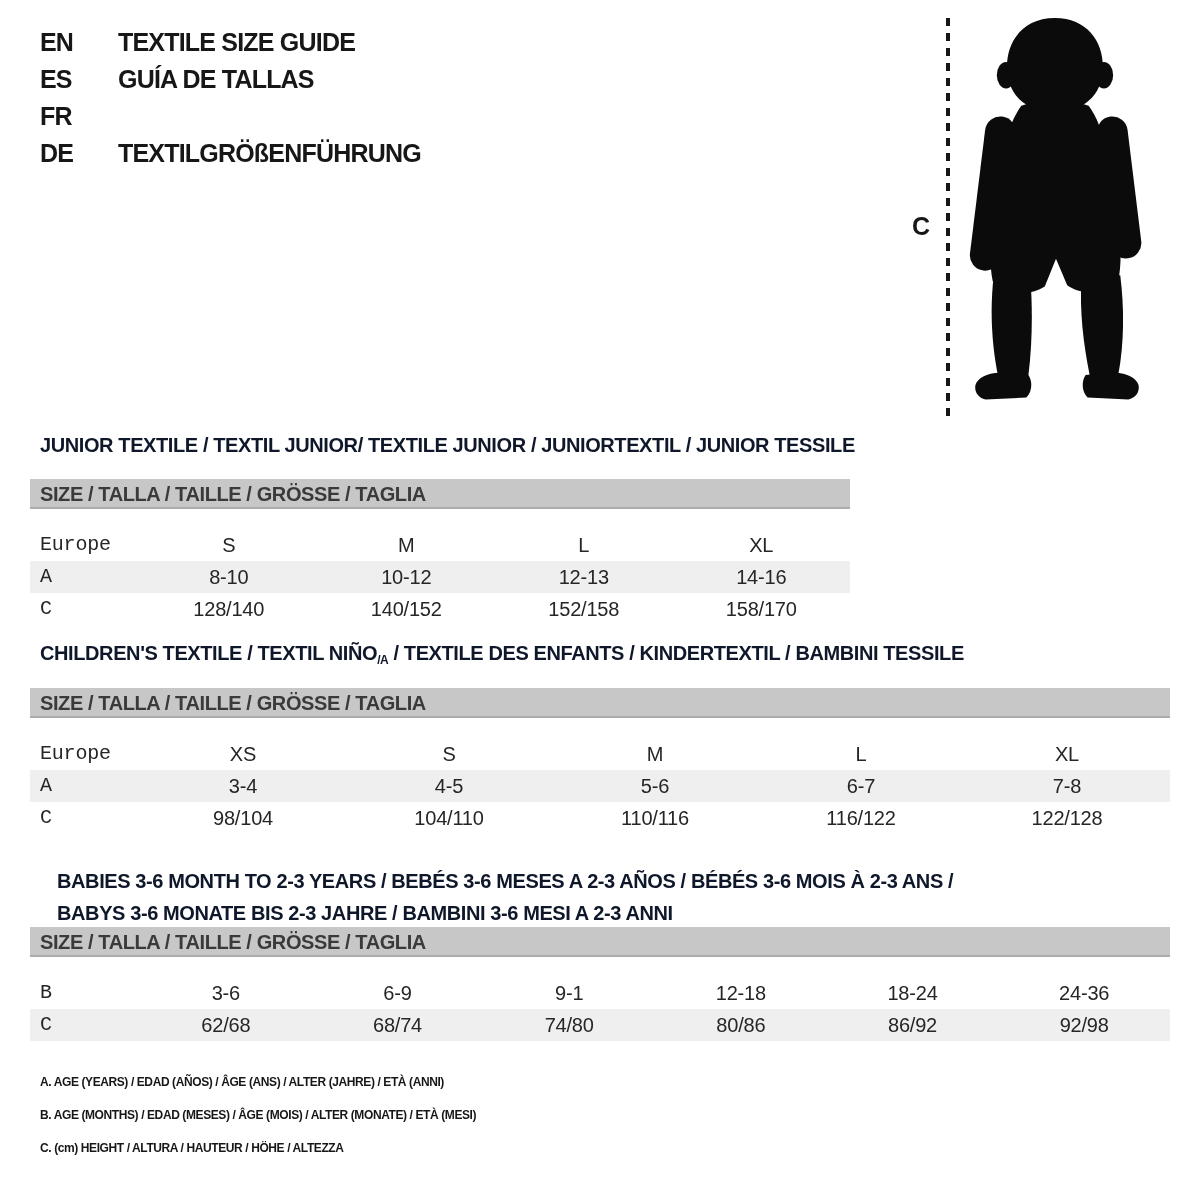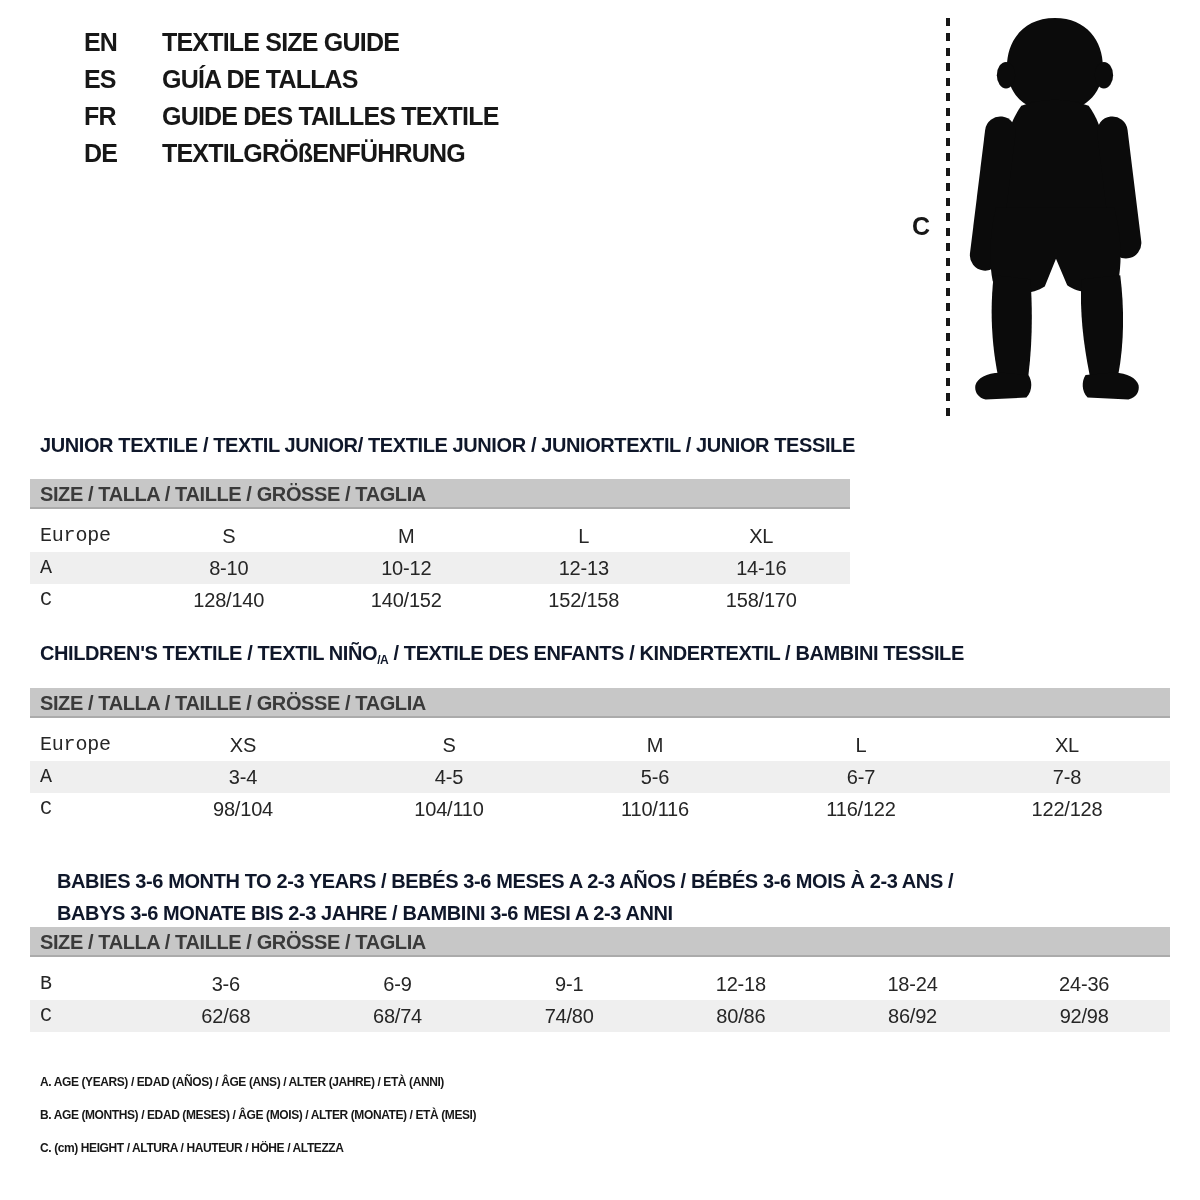--- a/index.html
+++ b/index.html
@@ -2,37 +2,37 @@
 <html><head>
 <meta charset="utf-8">
 <style>
   html,body{margin:0;padding:0;background:#fff;}
   .page{position:relative;width:1200px;height:1200px;background:#fff;overflow:hidden;
         font-family:"Liberation Sans",sans-serif;color:#1c1c1c;}
 
   
   .langs{position:absolute;left:40px;top:24px;}
   .lang-row{display:flex;font-size:25px;font-weight:700;line-height:37px;letter-spacing:-0.8px;color:#171717;}
-  .lang-code{width:78px;margin-left:44px;}
+  .lang-code{width:78px;}
 
   
   .dotted-line{position:absolute;left:946px;top:18px;width:4px;height:398px;
     background:repeating-linear-gradient(to bottom,#161616 0px,#161616 8px,transparent 8px,transparent 15px);}
   .c-label{position:absolute;left:912px;top:212px;font-size:25px;font-weight:700;color:#171717;}
   .baby{position:absolute;left:962px;top:12px;}
 
   
   .heading{position:absolute;font-size:20px;font-weight:700;letter-spacing:-0.4px;color:#0f172a;white-space:nowrap;}
   .heading .sub{font-size:12px;vertical-align:-4px;font-weight:700;}
   .heading.two-line{line-height:32px;}
 
   
   .size-table{position:absolute;}
   .band{height:30px;line-height:30px;background:#c7c7c7;box-shadow:inset 0 -2px 0 #ababab;
-        padding-left:10px;font-size:20px;font-weight:700;letter-spacing:-0.4px;color:#3a3a3a;margin-bottom:11px;}
+        padding-left:10px;font-size:20px;font-weight:700;letter-spacing:-0.4px;color:#3a3a3a;margin-bottom:20px;}
   .row{display:grid;height:32px;line-height:32px;font-size:20px;color:#262626;letter-spacing:-0.2px;}
   .row.shaded{background:#efefef;}
   .row .cell{text-align:center;}
   .row .cell.label{text-align:left;padding-left:10px;font-family:Liberation Mono, monospace;}
   .t1 .row{grid-template-columns:110px repeat(4,1fr);}
   .t2 .row{grid-template-columns:110px repeat(5,1fr);}
   .t3 .row{grid-template-columns:110px repeat(6,1fr);}
 
   
   .notes{position:absolute;left:40px;top:1066px;}
@@ -47,21 +47,20 @@
     <div class="lang-row">
       <span class="lang-code">EN</span>
       <span class="lang-label">TEXTILE SIZE GUIDE</span>
     </div>
     <div class="lang-row">
       <span class="lang-code">ES</span>
       <span class="lang-label">GUÍA DE TALLAS</span>
     </div>
     <div class="lang-row">
       <span class="lang-code">FR</span>
-      <span class="lang-label">GUIDE DES TAILLES TEXTILE</span>
     </div>
     <div class="lang-row">
       <span class="lang-code">DE</span>
       <span class="lang-label">TEXTILGRÖßENFÜHRUNG</span>
     </div>
   </div>
 
   <div class="dotted-line"></div>
   <div class="c-label">C</div>
   <svg class="baby" width="190" height="408" viewBox="0 0 180 400" aria-hidden="true">

